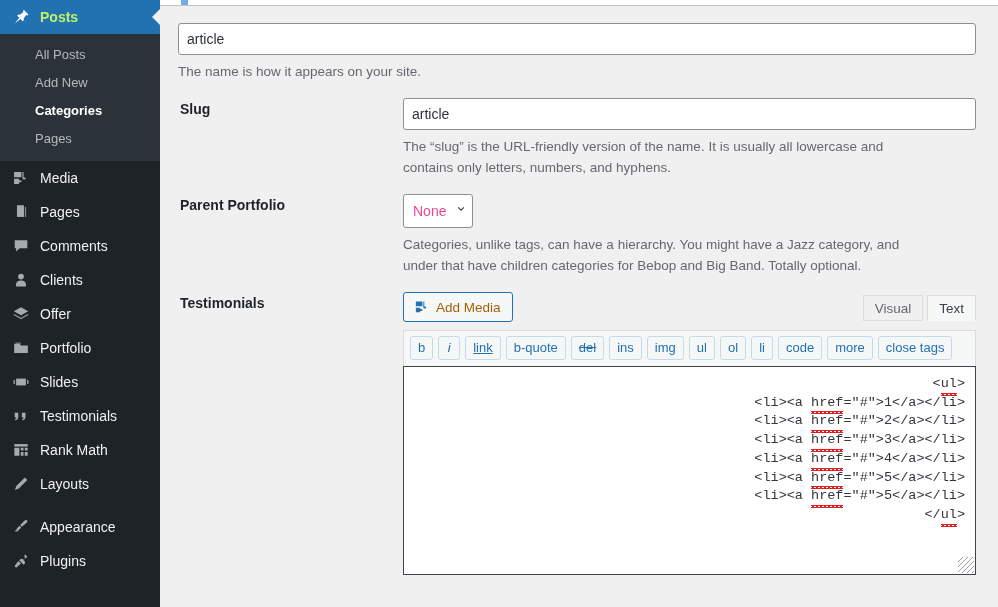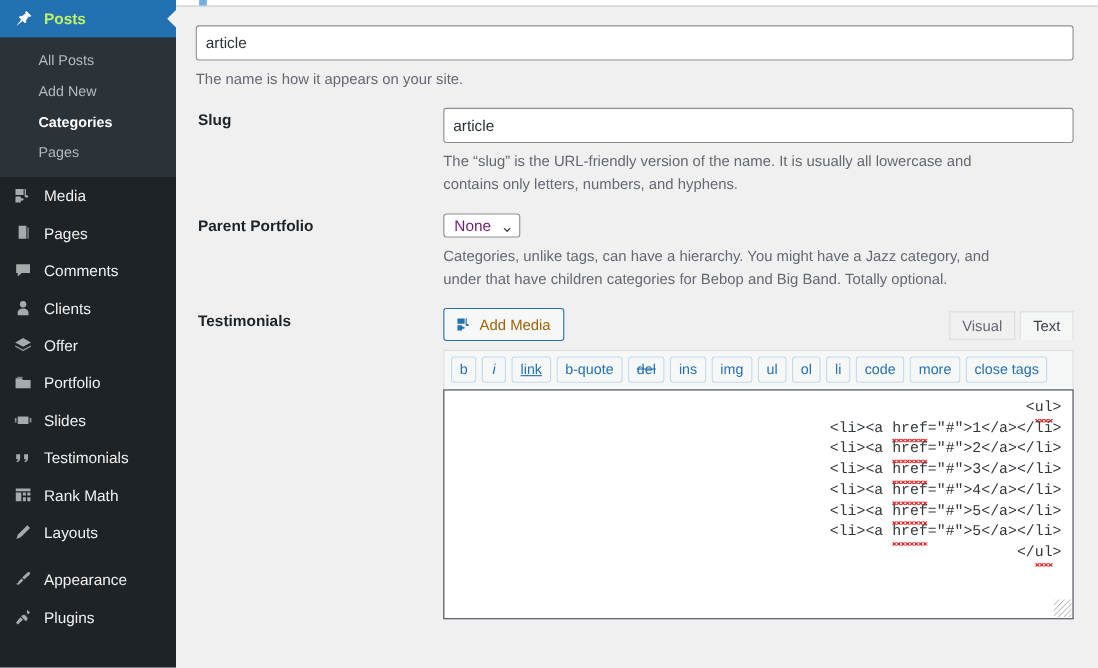--- a/index.html
+++ b/index.html
@@ -129,27 +129,27 @@
     line-height: 21px;
     color: #646970;
     max-width: 520px;
   }
   #slug-help { max-width: 505px; }
   #parent-help { max-width: 520px; }
 
   .select-wrap { display: inline-block; position: relative; }
   .select-box {
     display: inline-flex; align-items: center;
-    height: 22px;
+    height: 34px;
     padding: 0 26px 0 9px;
     border: 1px solid #8c8f94;
     border-radius: 3px;
     background: #fff;
     font-size: 14px;
-    color: #701a75;
+    color: #ec4899;
     cursor: pointer;
     text-align: center;
   }
   .select-wrap .chev {
     position: absolute; right: 8px; top: 11px;
     width: 8px; height: 8px;
     pointer-events: none;
   }
   .select-wrap .chev svg { display: block; }
 

